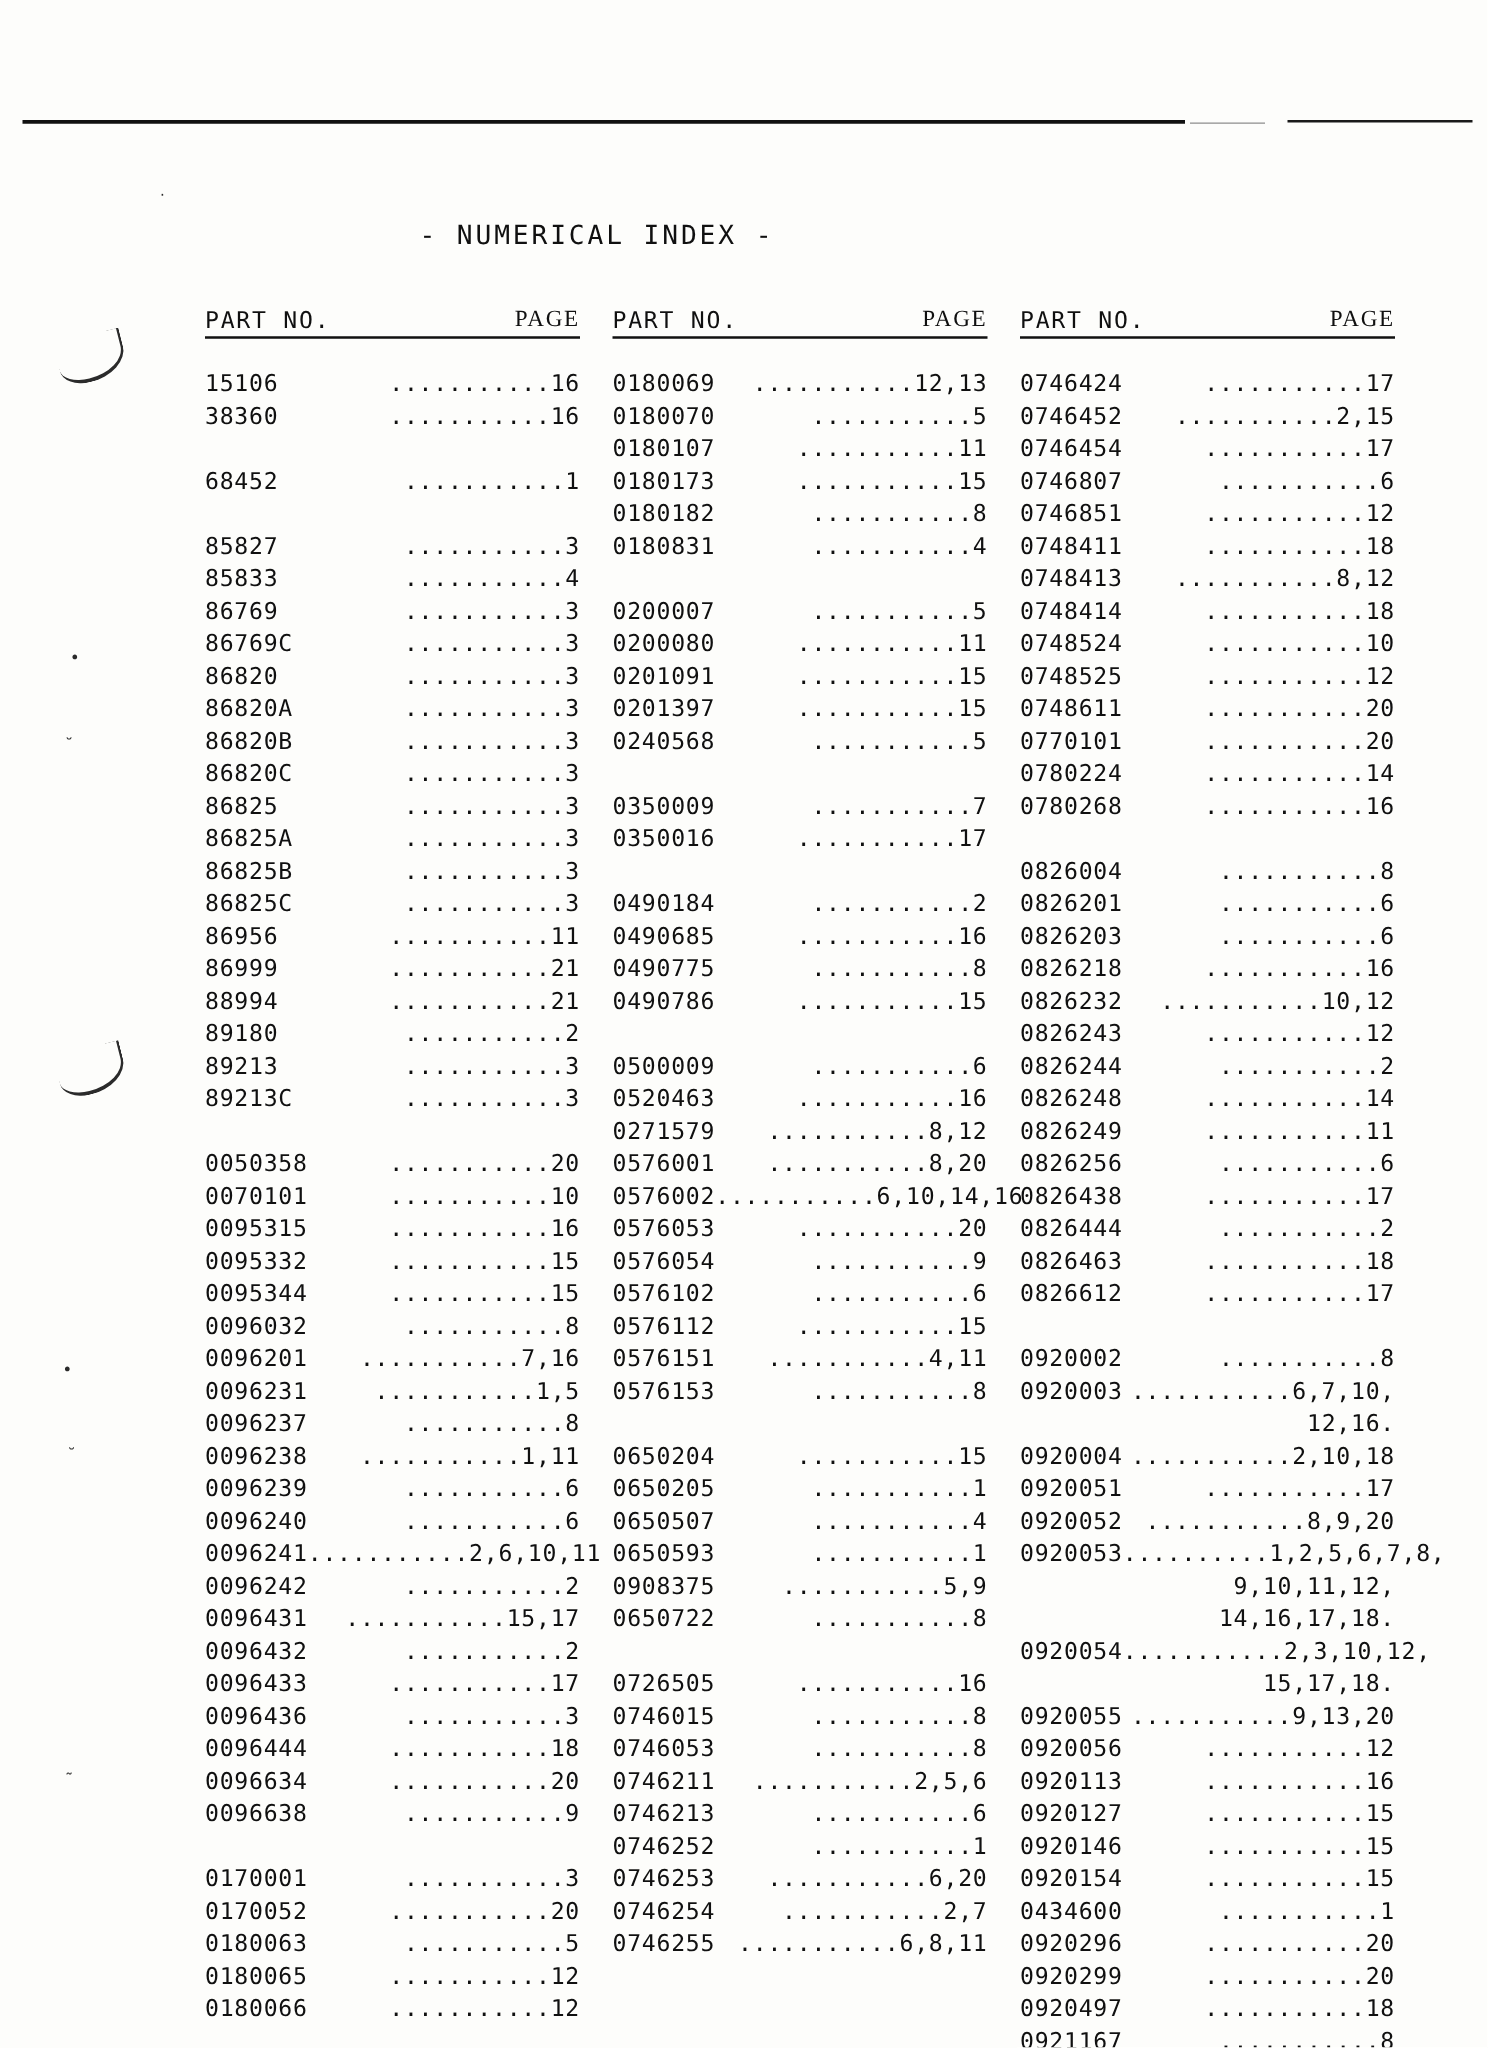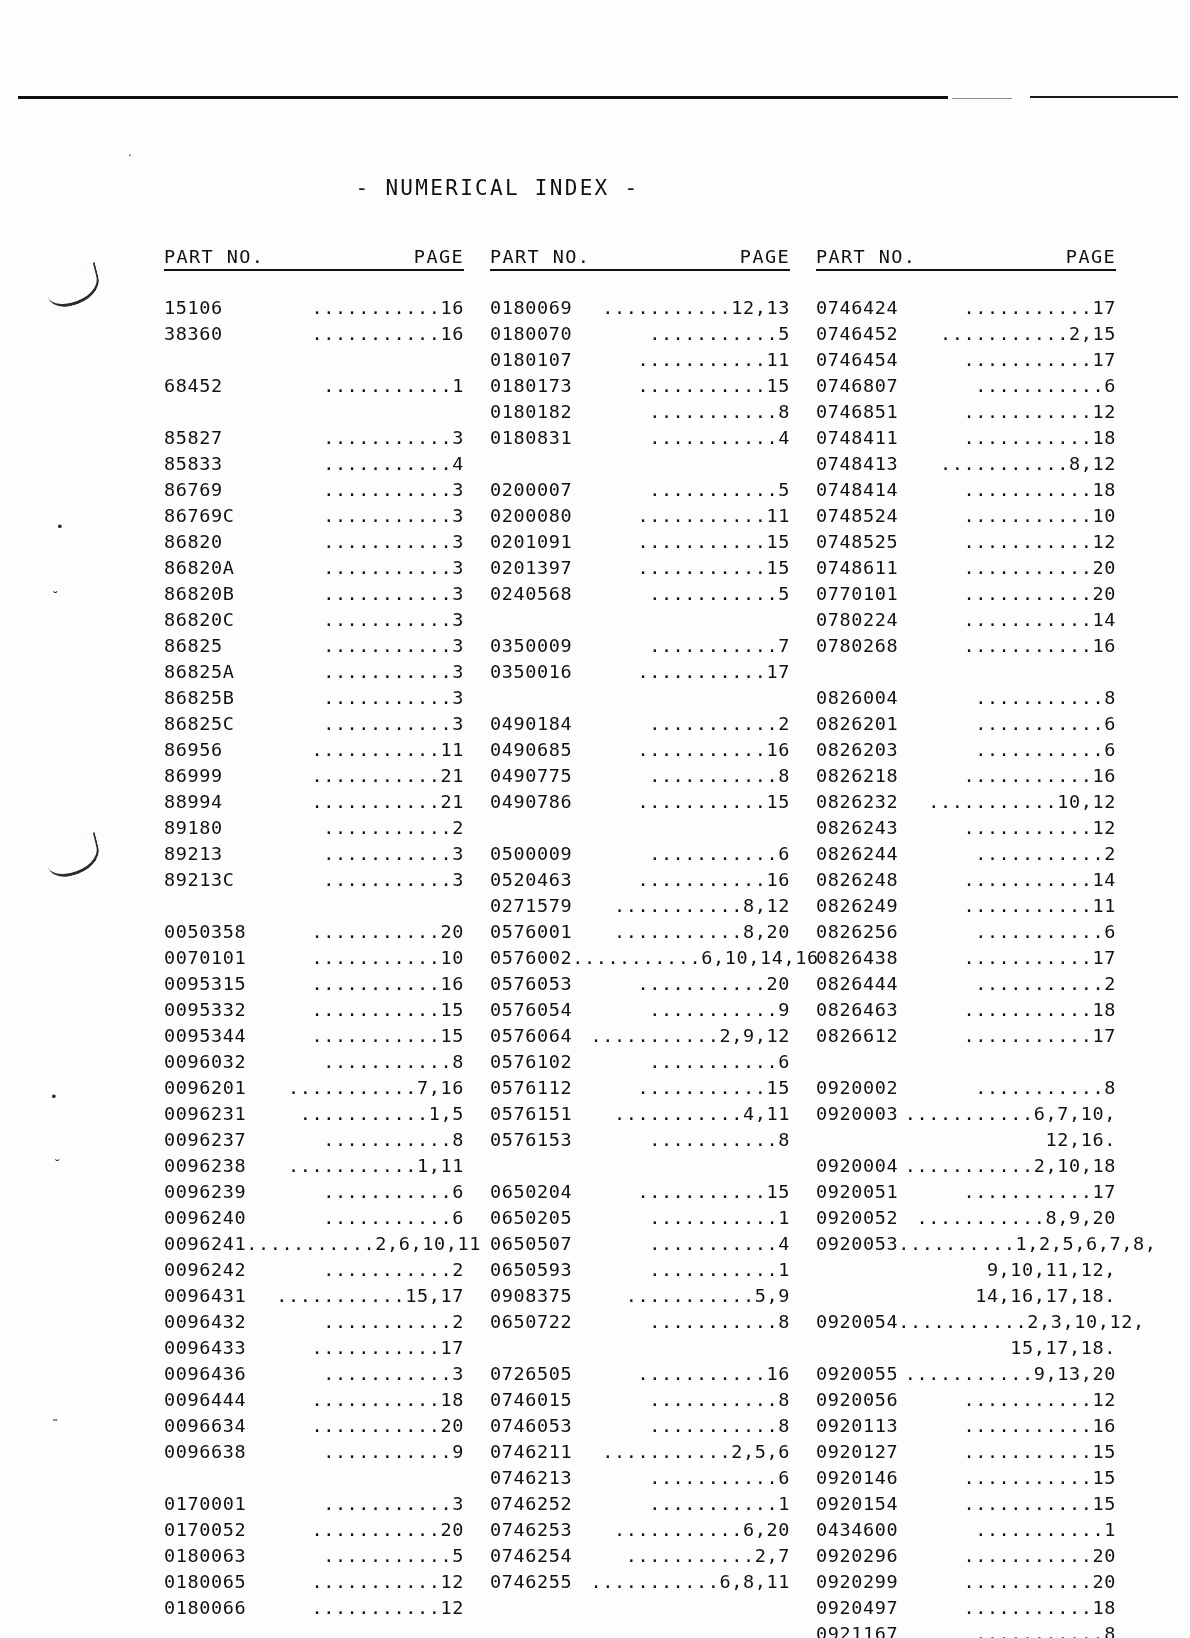--- a/index.html
+++ b/index.html
@@ -66,21 +66,20 @@
   
   .title {
     position: absolute;
     top: 176px;
     left: 0;
     width: 955px;
     text-align: center;
     font-size: 21px;
     letter-spacing: 2.3px;
     white-space: pre;
-    padding-left: 20px;
   }
 
   
   .columns {
     position: absolute;
     top: 246px;
     left: 16px;
     width: 1190px;
     height: 1240px;
   }
@@ -96,21 +95,21 @@
   .col-head {
     display: flex;
     justify-content: space-between;
     font-size: 18.5px;
     letter-spacing: 1.4px;
     border-bottom: 2px solid #111;
     padding-bottom: 2px;
     margin-bottom: 26px;
     white-space: pre;
   }
-  .col-head .hd-right { letter-spacing: 1.4px; }
+  .col-head .hd-right { letter-spacing: 1.4px; font-family: Liberation Serif, serif; }
 
   .rows { font-size: 18.5px; }
 
   .row {
     display: flex;
     justify-content: space-between;
     align-items: baseline;
     height: 26px;
     white-space: pre;
     letter-spacing: 0.6px;
@@ -226,21 +225,20 @@
           <div class="row"><span class="pn">0490775</span><span class="pg">...........8</span></div>
           <div class="row"><span class="pn">0490786</span><span class="pg">...........15</span></div>
           <div class="spacer"></div>
           <div class="row"><span class="pn">0500009</span><span class="pg">...........6</span></div>
           <div class="row"><span class="pn">0520463</span><span class="pg">...........16</span></div>
           <div class="row"><span class="pn">0271579</span><span class="pg">...........8,12</span></div>
           <div class="row"><span class="pn">0576001</span><span class="pg">...........8,20</span></div>
           <div class="row"><span class="pn">0576002</span><span class="pg">...........6,10,14,16</span></div>
           <div class="row"><span class="pn">0576053</span><span class="pg">...........20</span></div>
           <div class="row"><span class="pn">0576054</span><span class="pg">...........9</span></div>
-          <div class="row"><span class="pn">0576064</span><span class="pg">...........2,9,12</span></div>
           <div class="row"><span class="pn">0576102</span><span class="pg">...........6</span></div>
           <div class="row"><span class="pn">0576112</span><span class="pg">...........15</span></div>
           <div class="row"><span class="pn">0576151</span><span class="pg">...........4,11</span></div>
           <div class="row"><span class="pn">0576153</span><span class="pg">...........8</span></div>
           <div class="spacer"></div>
           <div class="row"><span class="pn">0650204</span><span class="pg">...........15</span></div>
           <div class="row"><span class="pn">0650205</span><span class="pg">...........1</span></div>
           <div class="row"><span class="pn">0650507</span><span class="pg">...........4</span></div>
           <div class="row"><span class="pn">0650593</span><span class="pg">...........1</span></div>
           <div class="row"><span class="pn">0908375</span><span class="pg">...........5,9</span></div>

